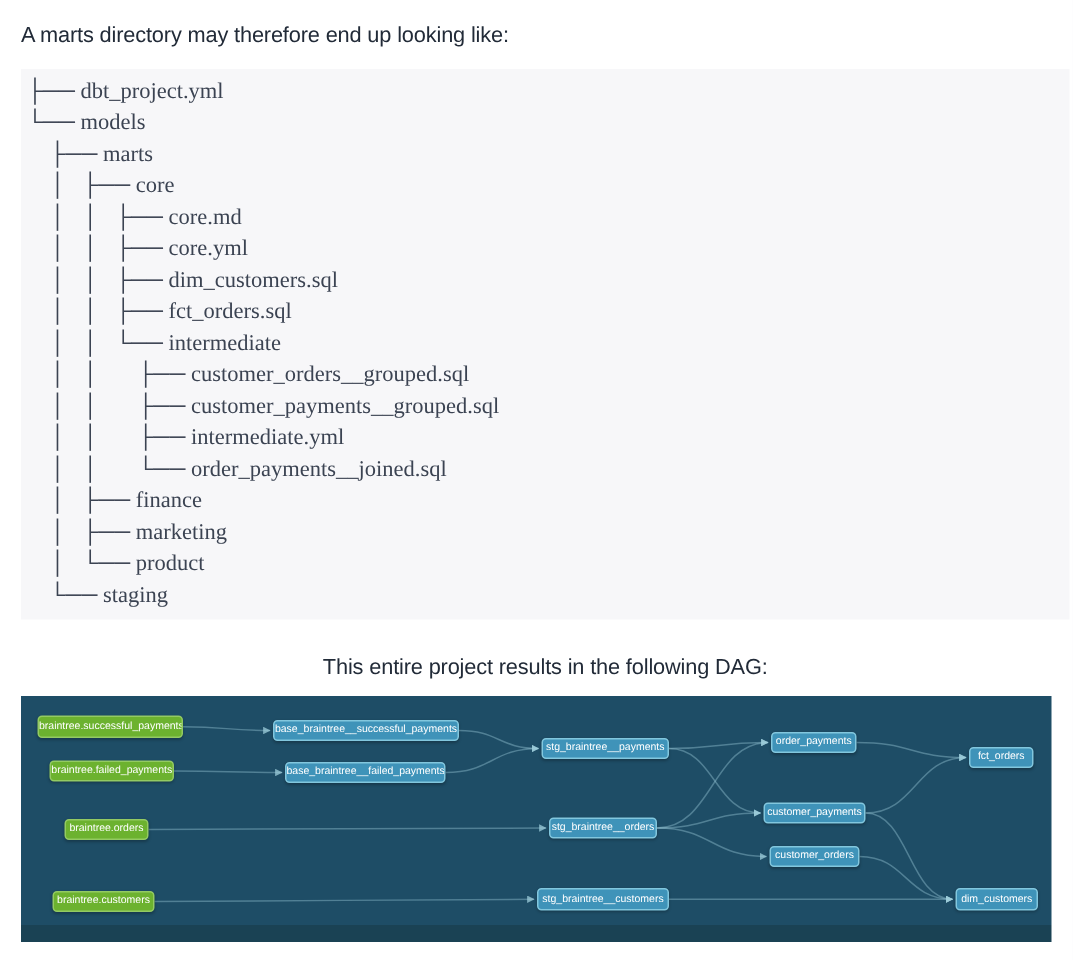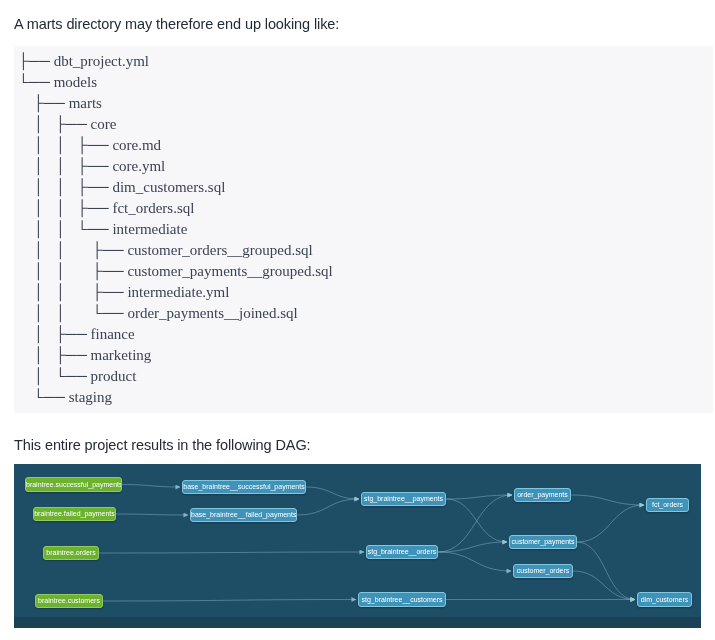--- a/index.html
+++ b/index.html
@@ -11,21 +11,21 @@
     overflow: hidden;
   }
   .page { padding: 13px 2px 0 14px; }
   .para {
     font-size: 14.5px;
     line-height: 22px;
     letter-spacing: -0.1px;
     color: #222b38;
   }
   .para.first { margin-bottom: 11px; }
-  .para.caption { margin-top: 21px; margin-bottom: 8px; }
+  .para.caption { margin-top: 21px; margin-bottom: 8px; text-align: center; }
   pre.code-block {
     background: #f7f7f9;
     color: #3b4352;
     font-family: Liberation Serif, serif;
     font-size: 15px;
     line-height: 21px;
     padding: 5px 4px;
     height: 367px;
     overflow: hidden;
     white-space: pre;

